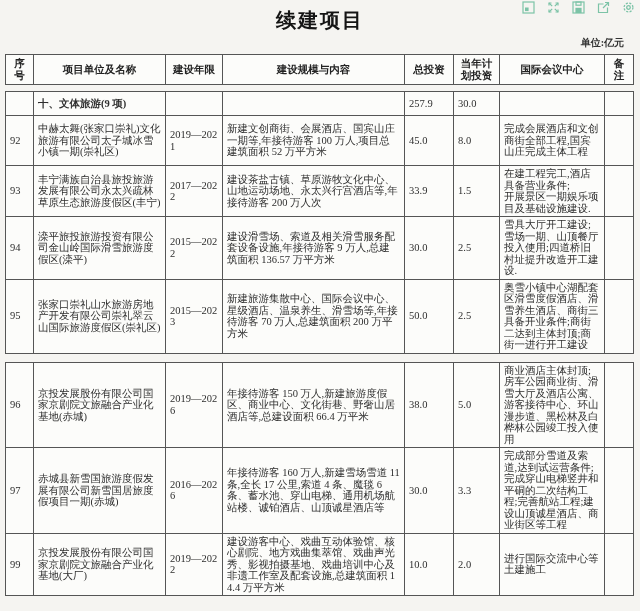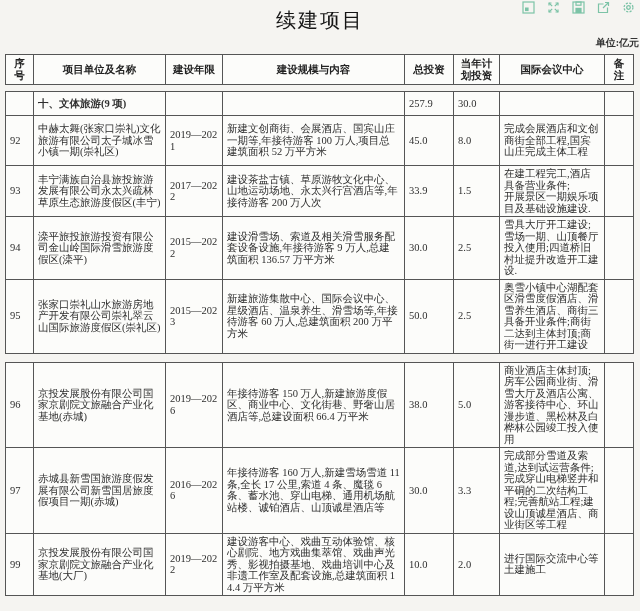--- a/index.html
+++ b/index.html
@@ -12,25 +12,25 @@
   
   .toolbar{
     position:absolute;top:1px;right:5px;
     display:flex;gap:12px;align-items:flex-start;
   }
   .tool-btn{width:13px;height:13px;display:block;cursor:pointer;background:none;border:none;padding:0;}
   .tool-btn svg{display:block;}
   
   .title{
     margin:7px 0 2px 0;text-align:center;
-    font-size:20px;font-weight:normal;color:#141414;letter-spacing:2px;
+    font-size:20px;font-weight:bold;color:#141414;letter-spacing:2px;
   }
   .unit{
     text-align:right;font-size:10px;color:#333;
-    padding-right:1px;margin-bottom:4px;font-weight:bold;
+    padding-right:16px;margin-bottom:4px;font-weight:bold;
   }
   
   table.tbl{
     border-collapse:collapse;table-layout:fixed;
     width:628px;margin-left:5px;
     background:#fcfcfa;
   }
   table.tbl th,table.tbl td{
     border:1px solid #555;
     font-size:10.5px;line-height:11.5px;
@@ -165,21 +165,21 @@
     <td class="c-content">建设滑雪场、索道及相关滑雪服务配套设备设施,年接待游客 9 万人,总建筑面积 136.57 万平方米</td>
     <td class="c-total">30.0</td>
     <td class="c-plan">2.5</td>
     <td class="c-goal">雪具大厅开工建设;雪场一期、山顶餐厅投入使用;四道桥旧村址提升改造开工建设.</td>
     <td class="c-note"></td>
   </tr>
       <tr style="height: 71px;">
     <td class="c-no">95</td>
     <td class="c-name">张家口崇礼山水旅游房地产开发有限公司崇礼翠云山国际旅游度假区(崇礼区)</td>
     <td class="c-years">2015—2023</td>
-    <td class="c-content">新建旅游集散中心、国际会议中心、星级酒店、温泉养生、滑雪场等,年接待游客 60 万人,总建筑面积 200 万平方米</td>
+    <td class="c-content">新建旅游集散中心、国际会议中心、星级酒店、温泉养生、滑雪场等,年接待游客 70 万人,总建筑面积 200 万平方米</td>
     <td class="c-total">50.0</td>
     <td class="c-plan">2.5</td>
     <td class="c-goal">奥雪小镇中心湖配套区滑雪度假酒店、滑雪养生酒店、商街三具备开业条件;商街二达到主体封顶;商街一进行开工建设</td>
     <td class="c-note"></td>
   </tr>
     </tbody>
 </table>
 
 <div class="gap-b"></div>
 

